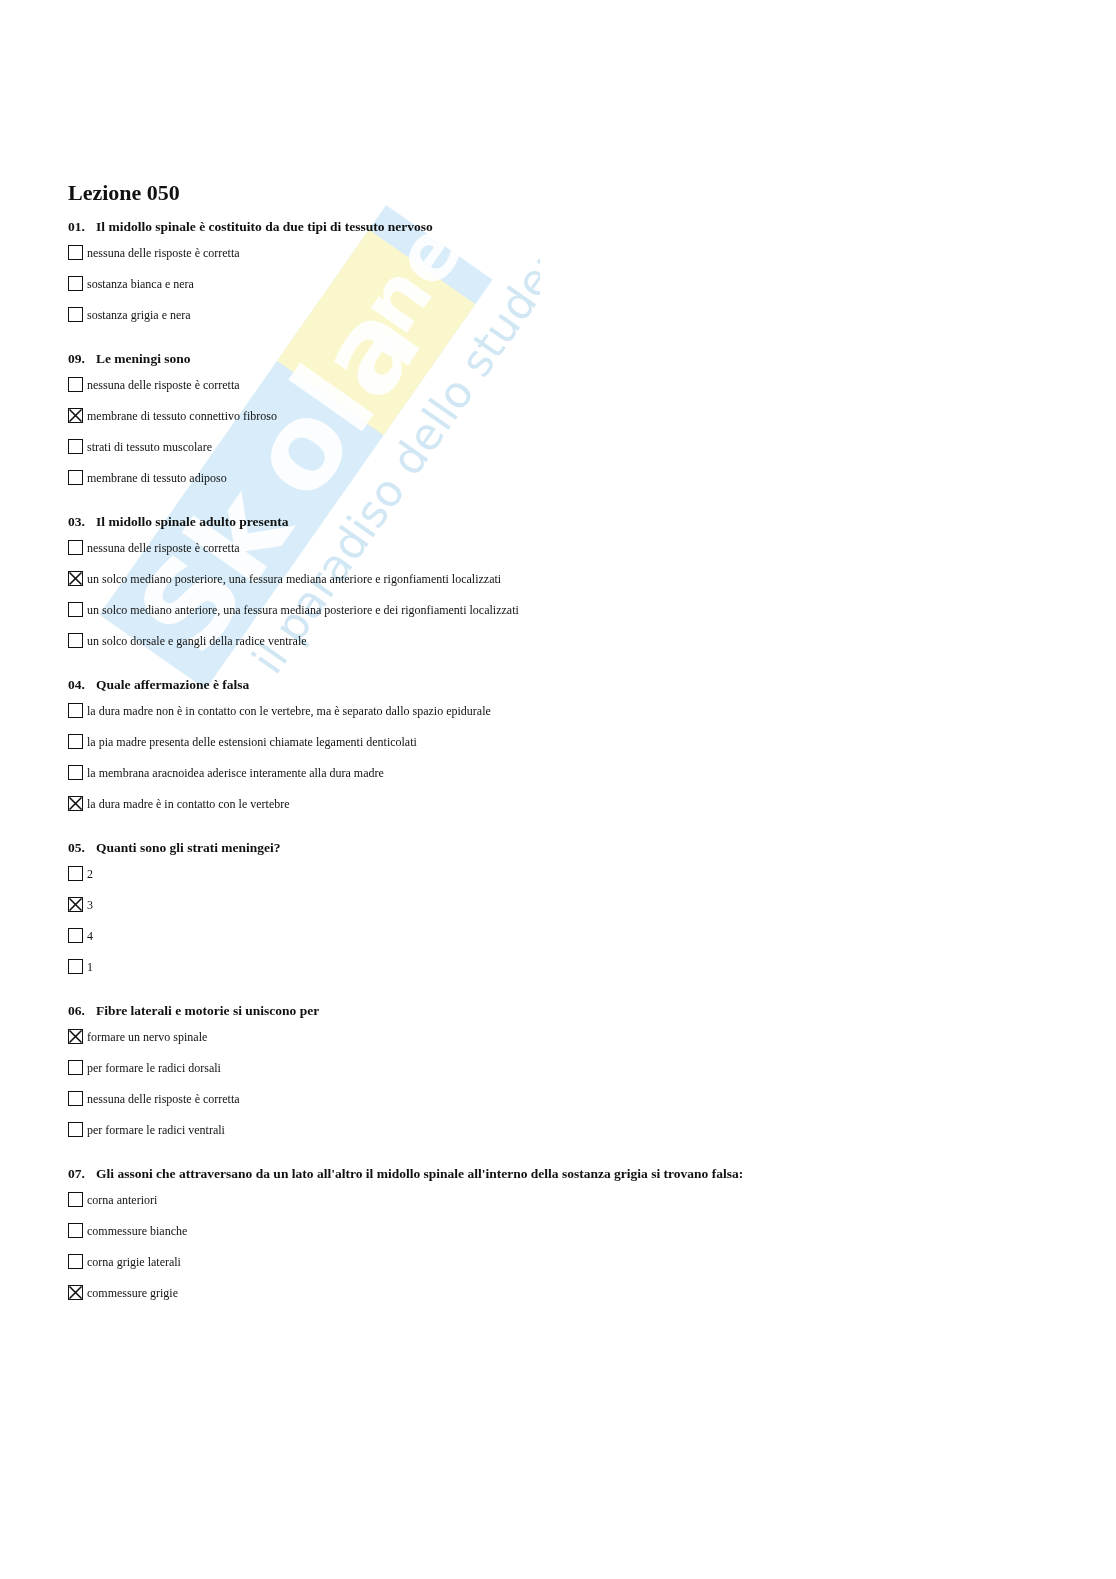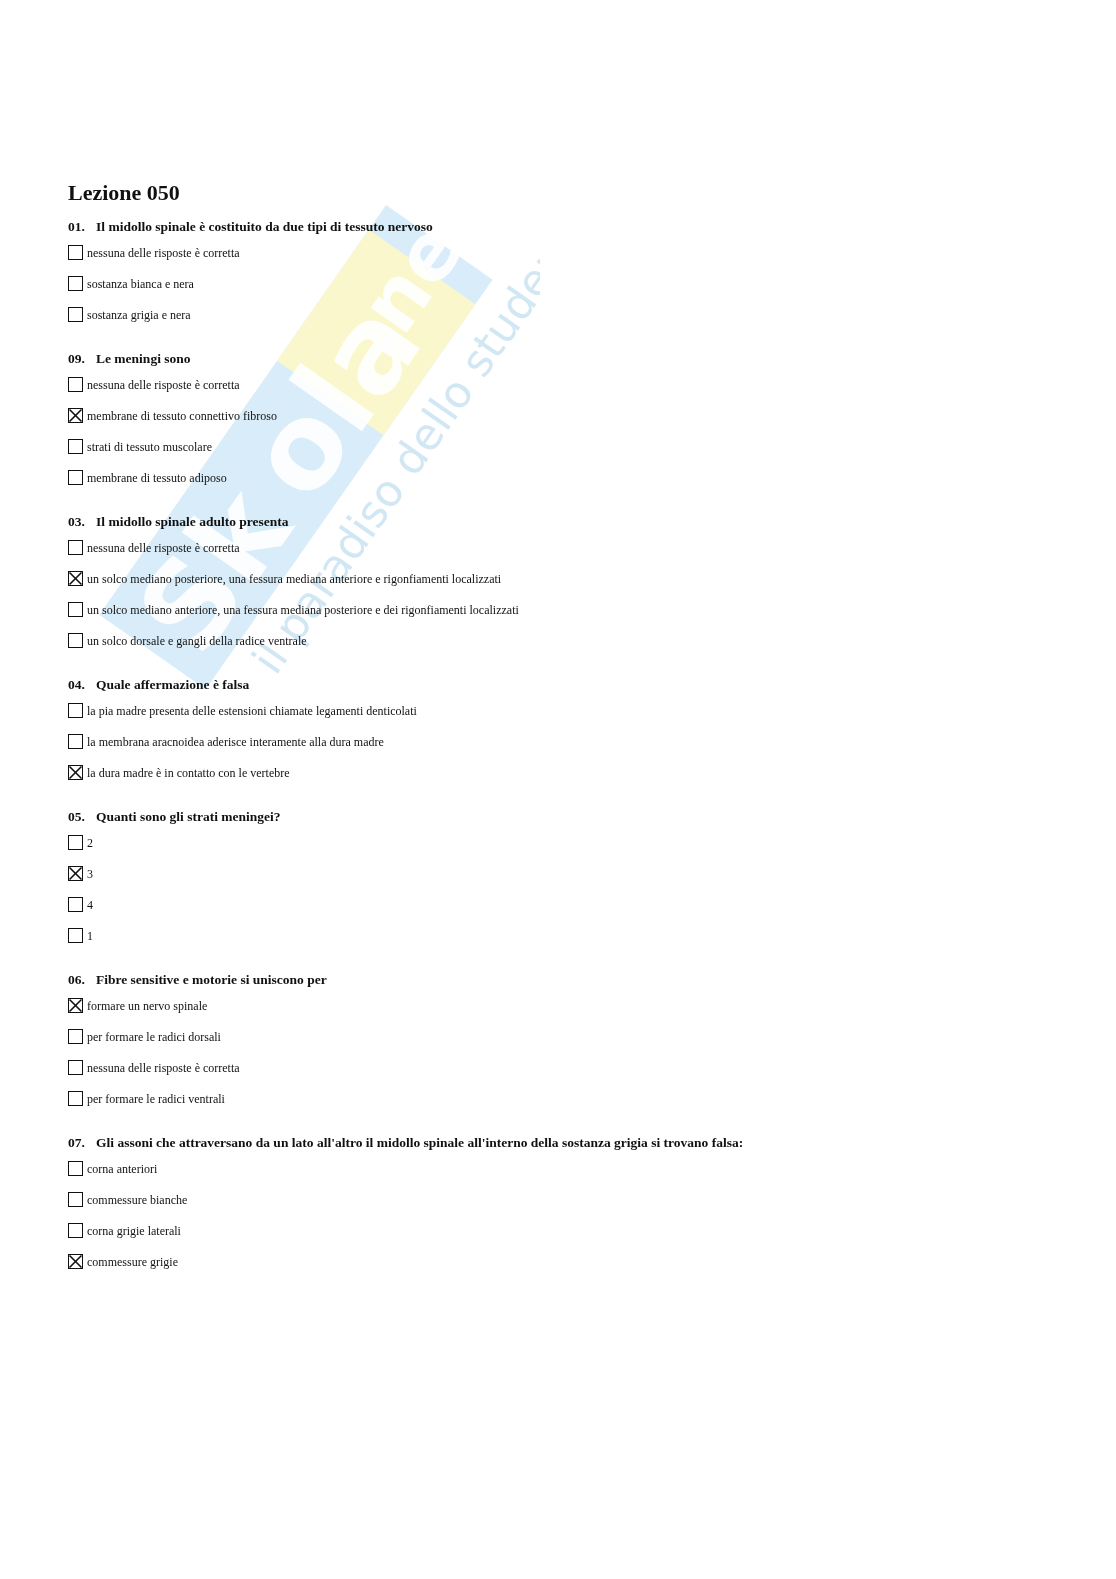--- a/index.html
+++ b/index.html
@@ -126,20 +126,24 @@
   </div>
         </div>
   </section>
       <section class="q-block">
     <div class="q-title">
       <span class="q-num">04.</span><span class="q-text">Quale affermazione è falsa</span>
     </div>
     <div class="opts">
           <div class="option">
     <span class="cb"></span>
+    <span class="opt-label">la dura madre non è in contatto con le vertebre, ma è separato dallo spazio epidurale</span>
+  </div>
+          <div class="option">
+    <span class="cb"></span>
     <span class="opt-label">la pia madre presenta delle estensioni chiamate legamenti denticolati</span>
   </div>
           <div class="option">
     <span class="cb"></span>
     <span class="opt-label">la membrana aracnoidea aderisce interamente alla dura madre</span>
   </div>
           <div class="option">
     <span class="cb">
               <svg viewBox="0 0 15 15">
                 <line x1="1.5" y1="1.5" x2="13.5" y2="13.5" stroke="#111" stroke-width="1.6"></line>
@@ -173,21 +177,21 @@
     <span class="opt-label">4</span>
   </div>
           <div class="option">
     <span class="cb"></span>
     <span class="opt-label">1</span>
   </div>
         </div>
   </section>
       <section class="q-block">
     <div class="q-title">
-      <span class="q-num">06.</span><span class="q-text">Fibre sensitive e motorie si uniscono per</span>
+      <span class="q-num">06.</span><span class="q-text">Fibre laterali e motorie si uniscono per</span>
     </div>
     <div class="opts">
           <div class="option">
     <span class="cb">
               <svg viewBox="0 0 15 15">
                 <line x1="1.5" y1="1.5" x2="13.5" y2="13.5" stroke="#111" stroke-width="1.6"></line>
                 <line x1="13.5" y1="1.5" x2="1.5" y2="13.5" stroke="#111" stroke-width="1.6"></line>
               </svg>
             </span>
     <span class="opt-label">formare un nervo spinale</span>

